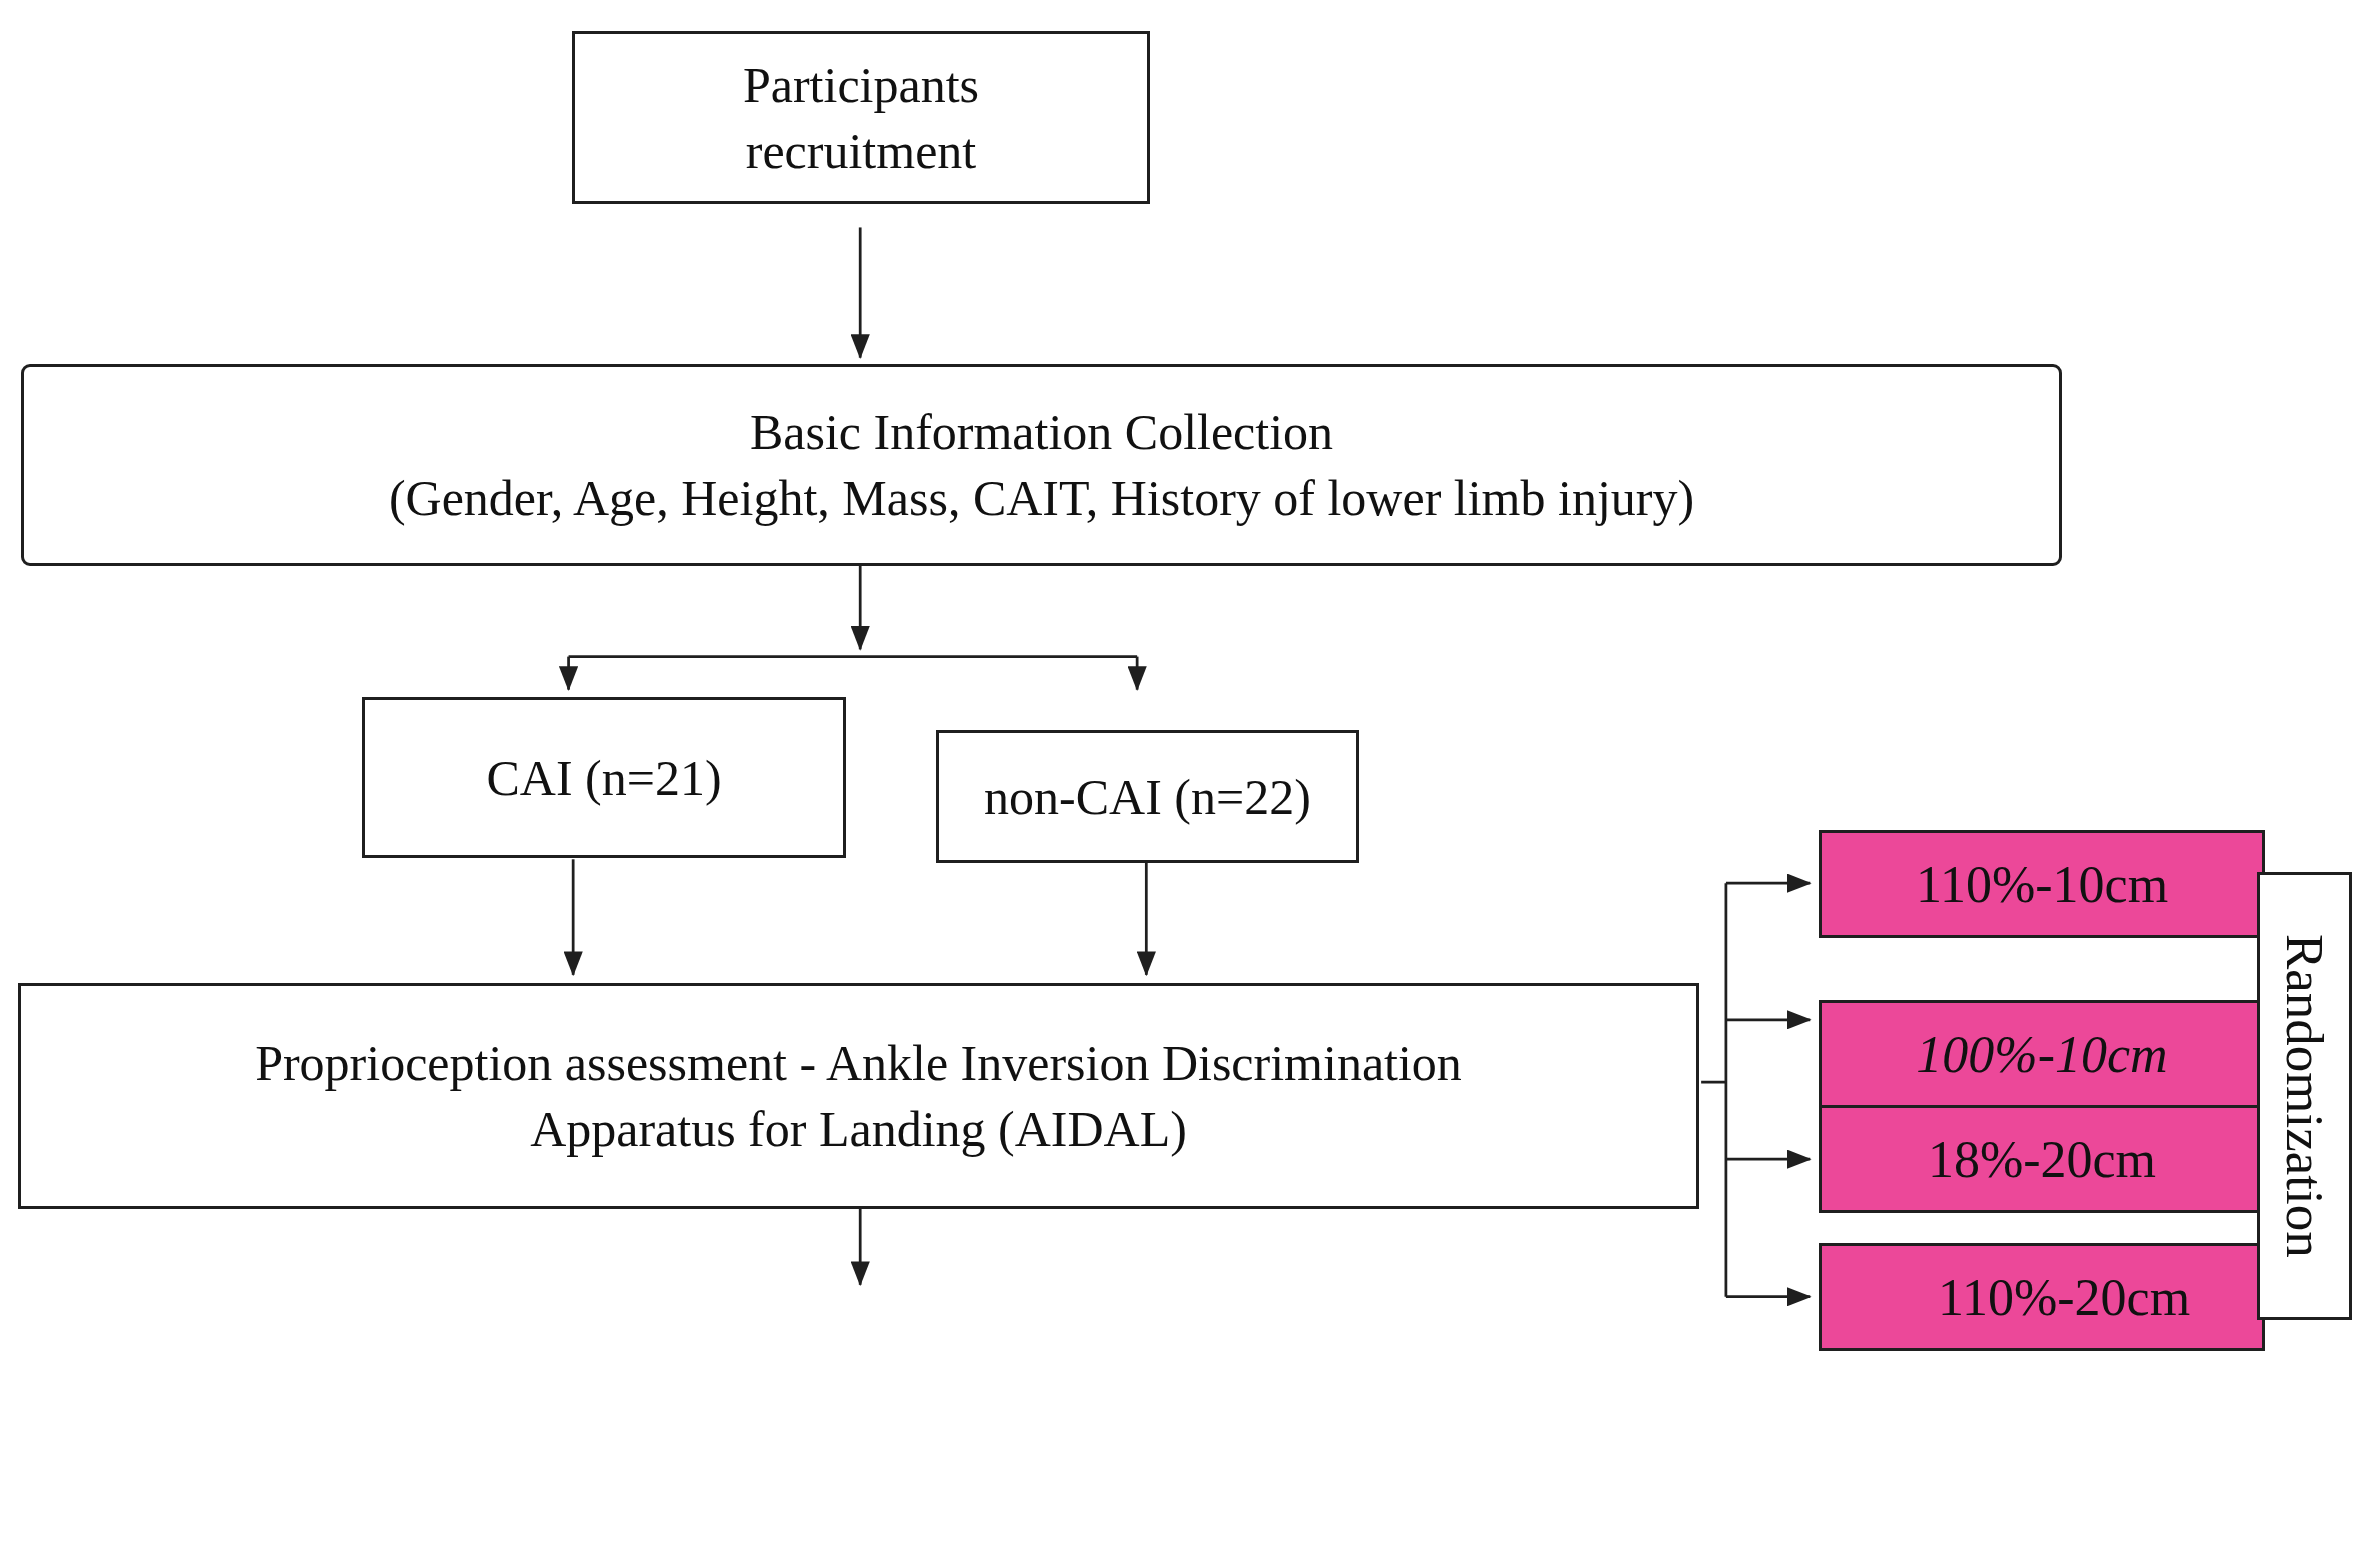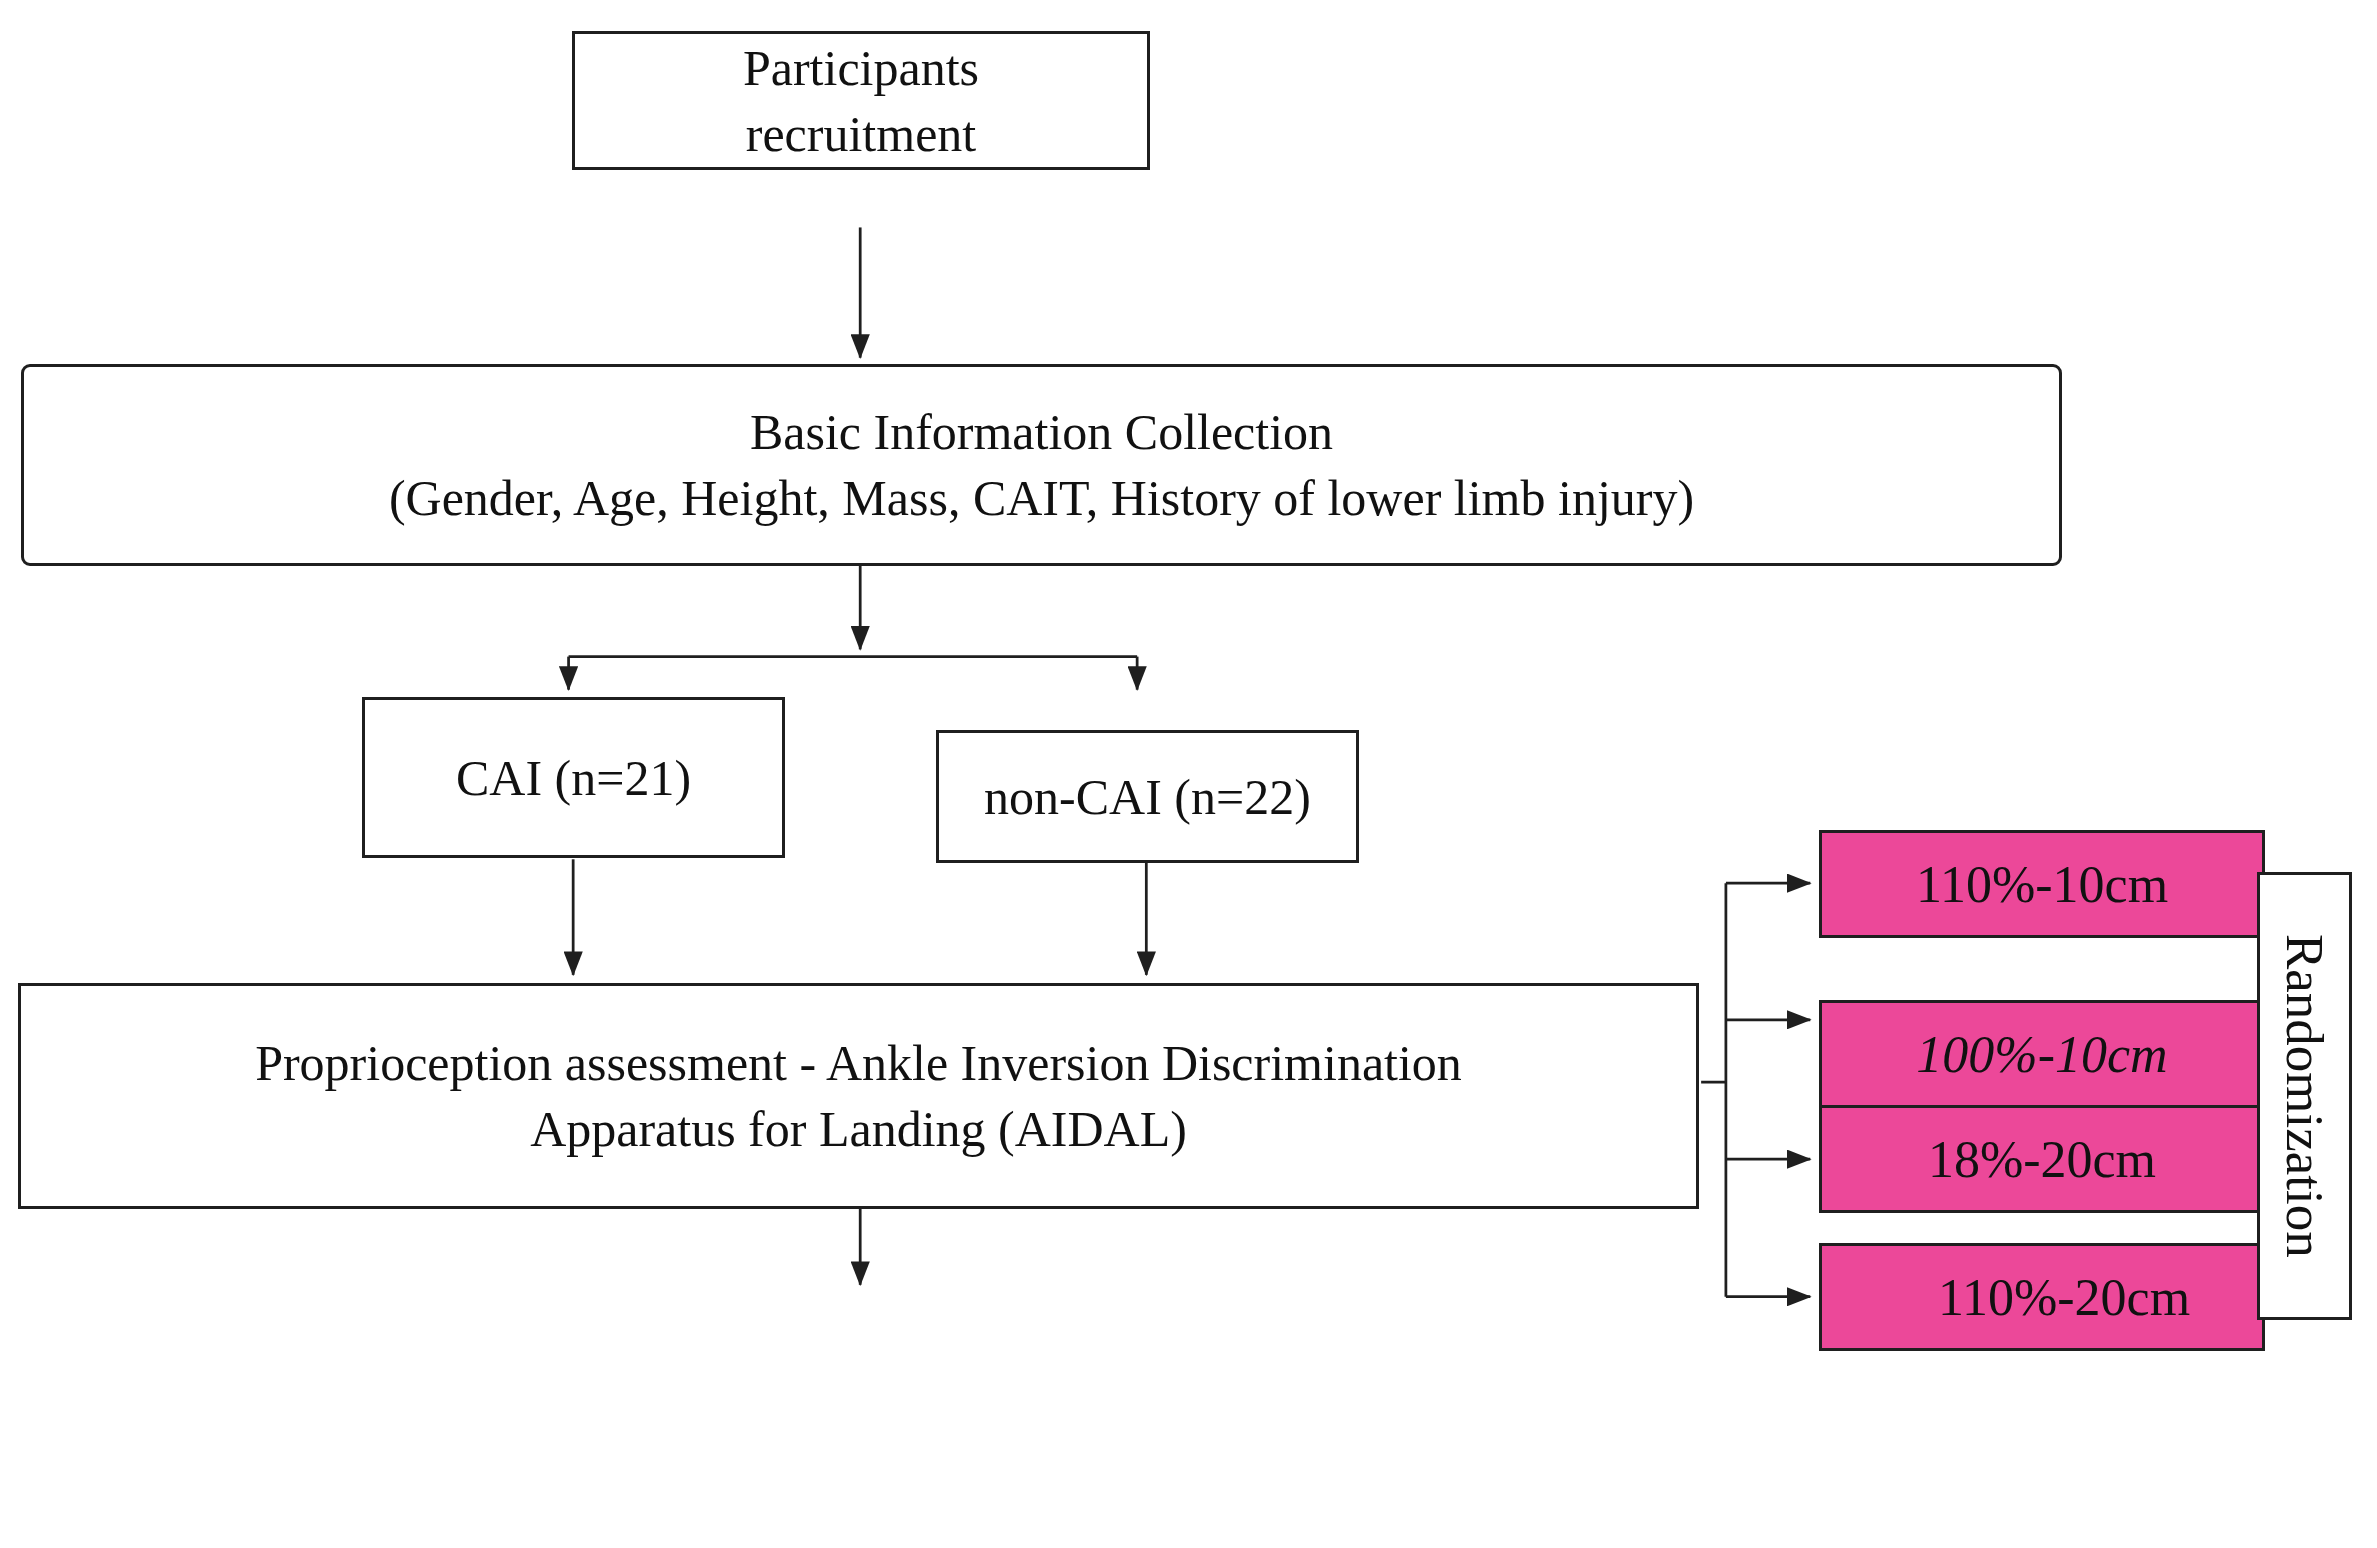--- a/index.html
+++ b/index.html
@@ -31,23 +31,23 @@
     background: #ffffff;
     display: flex;
     align-items: center;
     justify-content: center;
     text-align: center;
     white-space: pre-line;
     line-height: 1.32;
     font-size: 50px;
     padding: 0 16.5px;
   }
-  #n-participants { left: 572px; top: 31px;  width: 578px; height: 139px; }
+  #n-participants { left: 572px; top: 31px;  width: 578px; height: 173px; }
   #n-basic        { left: 21px;  top: 364px; width: 2041px; height: 202px; font-size: 50px; border-radius: 9px; }
-  #n-cai          { left: 362px; top: 697px; width: 423px; height: 161px; }
+  #n-cai          { left: 362px; top: 697px; width: 484px; height: 161px; }
   #n-noncai       { left: 936px;top: 730px; width: 423px; height: 133px; }
   #n-aidal        { left: 18px;  top: 983px; width: 1681px; height: 226px; font-size: 50px; }
   #n-outcome      { left: 365px; top: 1293px; width: 999px; height: 189px; }
   .cond {
     position: absolute;
     left: 1819px;
     width: 446px;
     height: 108px;
     box-sizing: border-box;
     border: 3.7px solid #1f1f1f;

